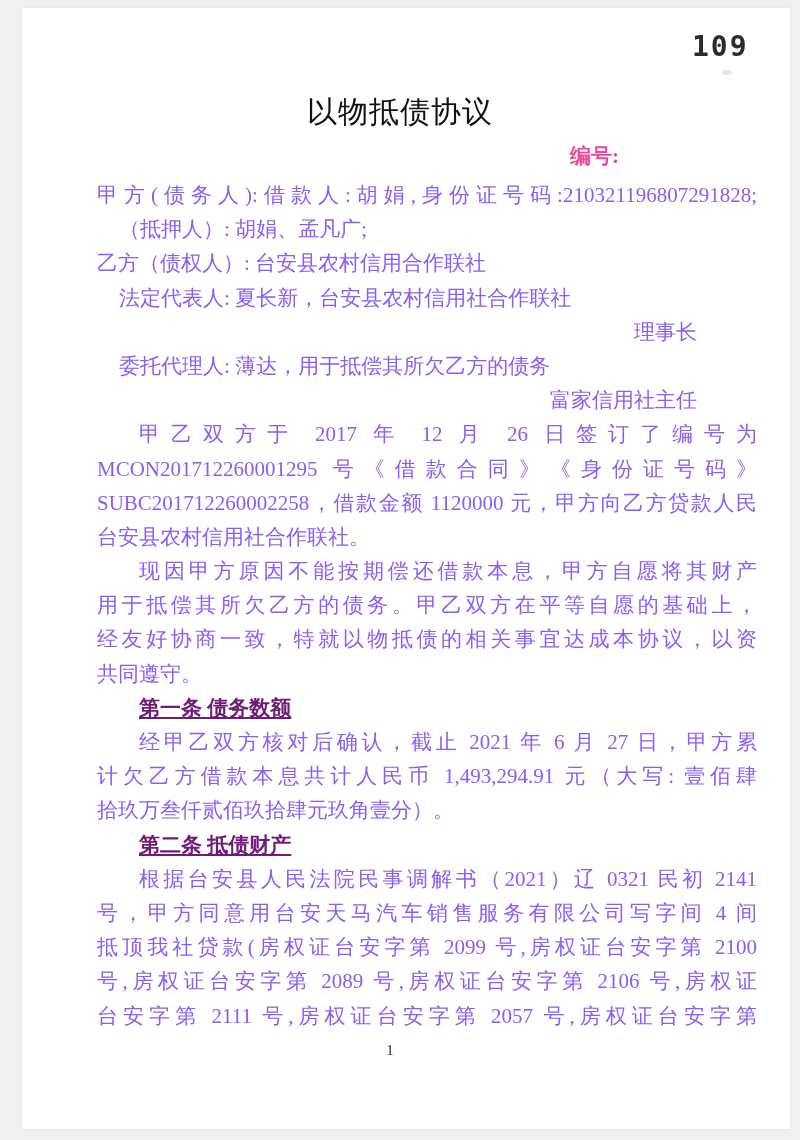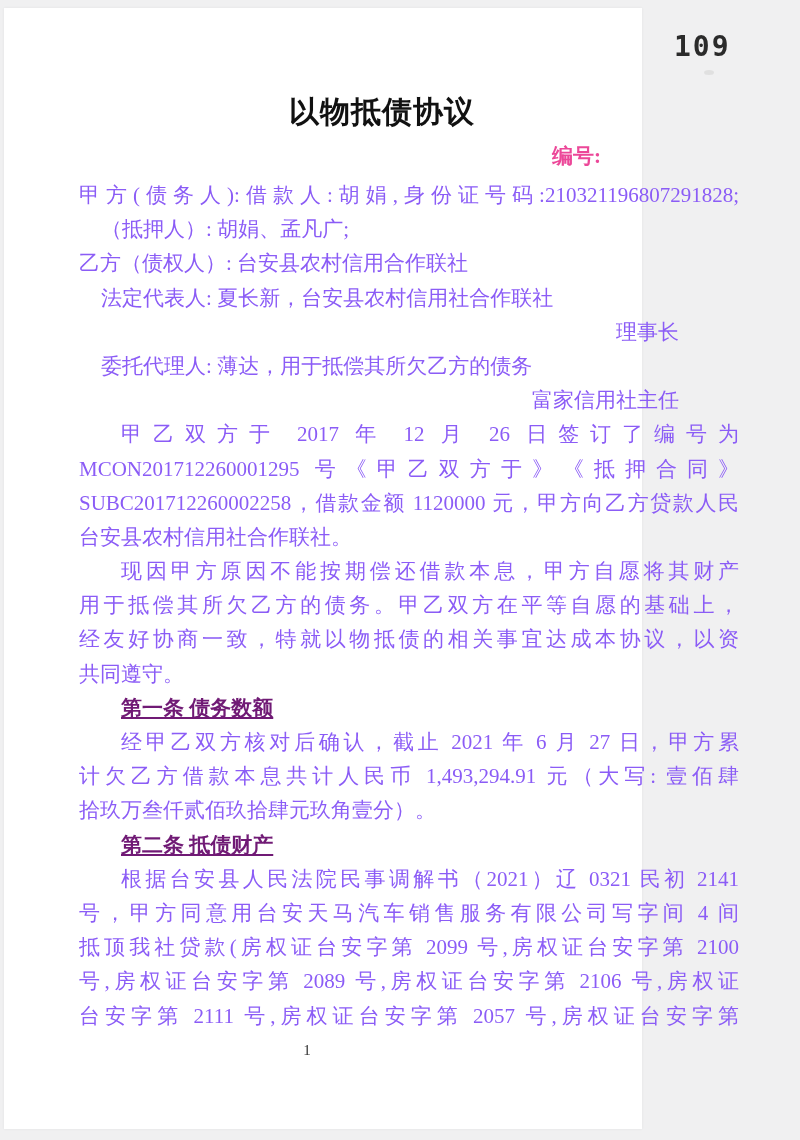--- a/index.html
+++ b/index.html
@@ -4,22 +4,22 @@
 <style>
   * { margin: 0; padding: 0; box-sizing: border-box; }
   html, body {
     width: 800px; height: 1140px;
     background: #f0f0f1;
     font-family: "Liberation Serif", "DejaVu Serif", serif;
     overflow: hidden;
   }
   .page {
     position: absolute;
-    left: 4px; top: 8px;
-    width: 638px; height: 1121px;
+    left: 22px; top: 8px;
+    width: 768px; height: 1121px;
     background: #ffffff;
     box-shadow: 0 0 3px rgba(0,0,0,0.06);
   }
   .stamp {
     position: absolute;
     left: 670px; top: 22px;
     font-family: "DejaVu Sans Mono", "Liberation Mono", monospace;
     font-size: 28px;
     font-weight: 600;
     letter-spacing: 2px;
@@ -39,21 +39,21 @@
     width: 768px;
     padding: 0 33px 0 75px;
   }
   .doc-title {
     margin-top: 86px;
     text-align: center;
     padding-right: 54px;
     font-family: "Liberation Sans", "DejaVu Sans", sans-serif;
     font-size: 30px;
     line-height: 36px;
-    font-weight: 700;
+    font-weight: 400;
     color: #111111;
     letter-spacing: 1px;
   }
   .ref-line {
     margin-top: 12px;
     padding-left: 473px;
     font-size: 21px;
     line-height: 28px;
     font-weight: 700;
     color: #ec4899;
@@ -102,21 +102,21 @@
     <div class="doc-body">
 
     <p class="line ls-fill">甲方(债务人):借款人:胡娟,身份证号码:210321196807291828;</p>
         <p class="line ls-sub">（抵押人）: 胡娟、孟凡广;</p>
         <p class="line ls-left">乙方（债权人）: 台安县农村信用合作联社</p>
         <p class="line ls-sub">法定代表人: 夏长新，台安县农村信用社合作联社</p>
         <p class="line ls-center">理事长</p>
         <p class="line ls-sub">委托代理人: 薄达，用于抵偿其所欠乙方的债务</p>
         <p class="line ls-center">富家信用社主任</p>
         <p class="line ls-indent-fill">甲乙双方于 2017 年 12 月 26 日签订了编号为</p>
-        <p class="line ls-fill">MCON201712260001295 号《甲乙双方于》《抵押合同》</p>
+        <p class="line ls-fill">MCON201712260001295 号《借款合同》《身份证号码》</p>
         <p class="line ls-fill">SUBC201712260002258，借款金额 1120000 元，甲方向乙方贷款人民</p>
         <p class="line ls-left">台安县农村信用社合作联社。</p>
         <p class="line ls-indent-fill">现因甲方原因不能按期偿还借款本息，甲方自愿将其财产</p>
         <p class="line ls-fill">用于抵偿其所欠乙方的债务。甲乙双方在平等自愿的基础上，</p>
         <p class="line ls-fill">经友好协商一致，特就以物抵债的相关事宜达成本协议，以资</p>
         <p class="line ls-left">共同遵守。</p>
         <p class="line ls-heading">第一条 债务数额</p>
         <p class="line ls-indent-fill">经甲乙双方核对后确认，截止 2021 年 6 月 27 日，甲方累</p>
         <p class="line ls-fill">计欠乙方借款本息共计人民币 1,493,294.91 元（大写: 壹佰肆</p>
         <p class="line ls-left">拾玖万叁仟贰佰玖拾肆元玖角壹分）。</p>

